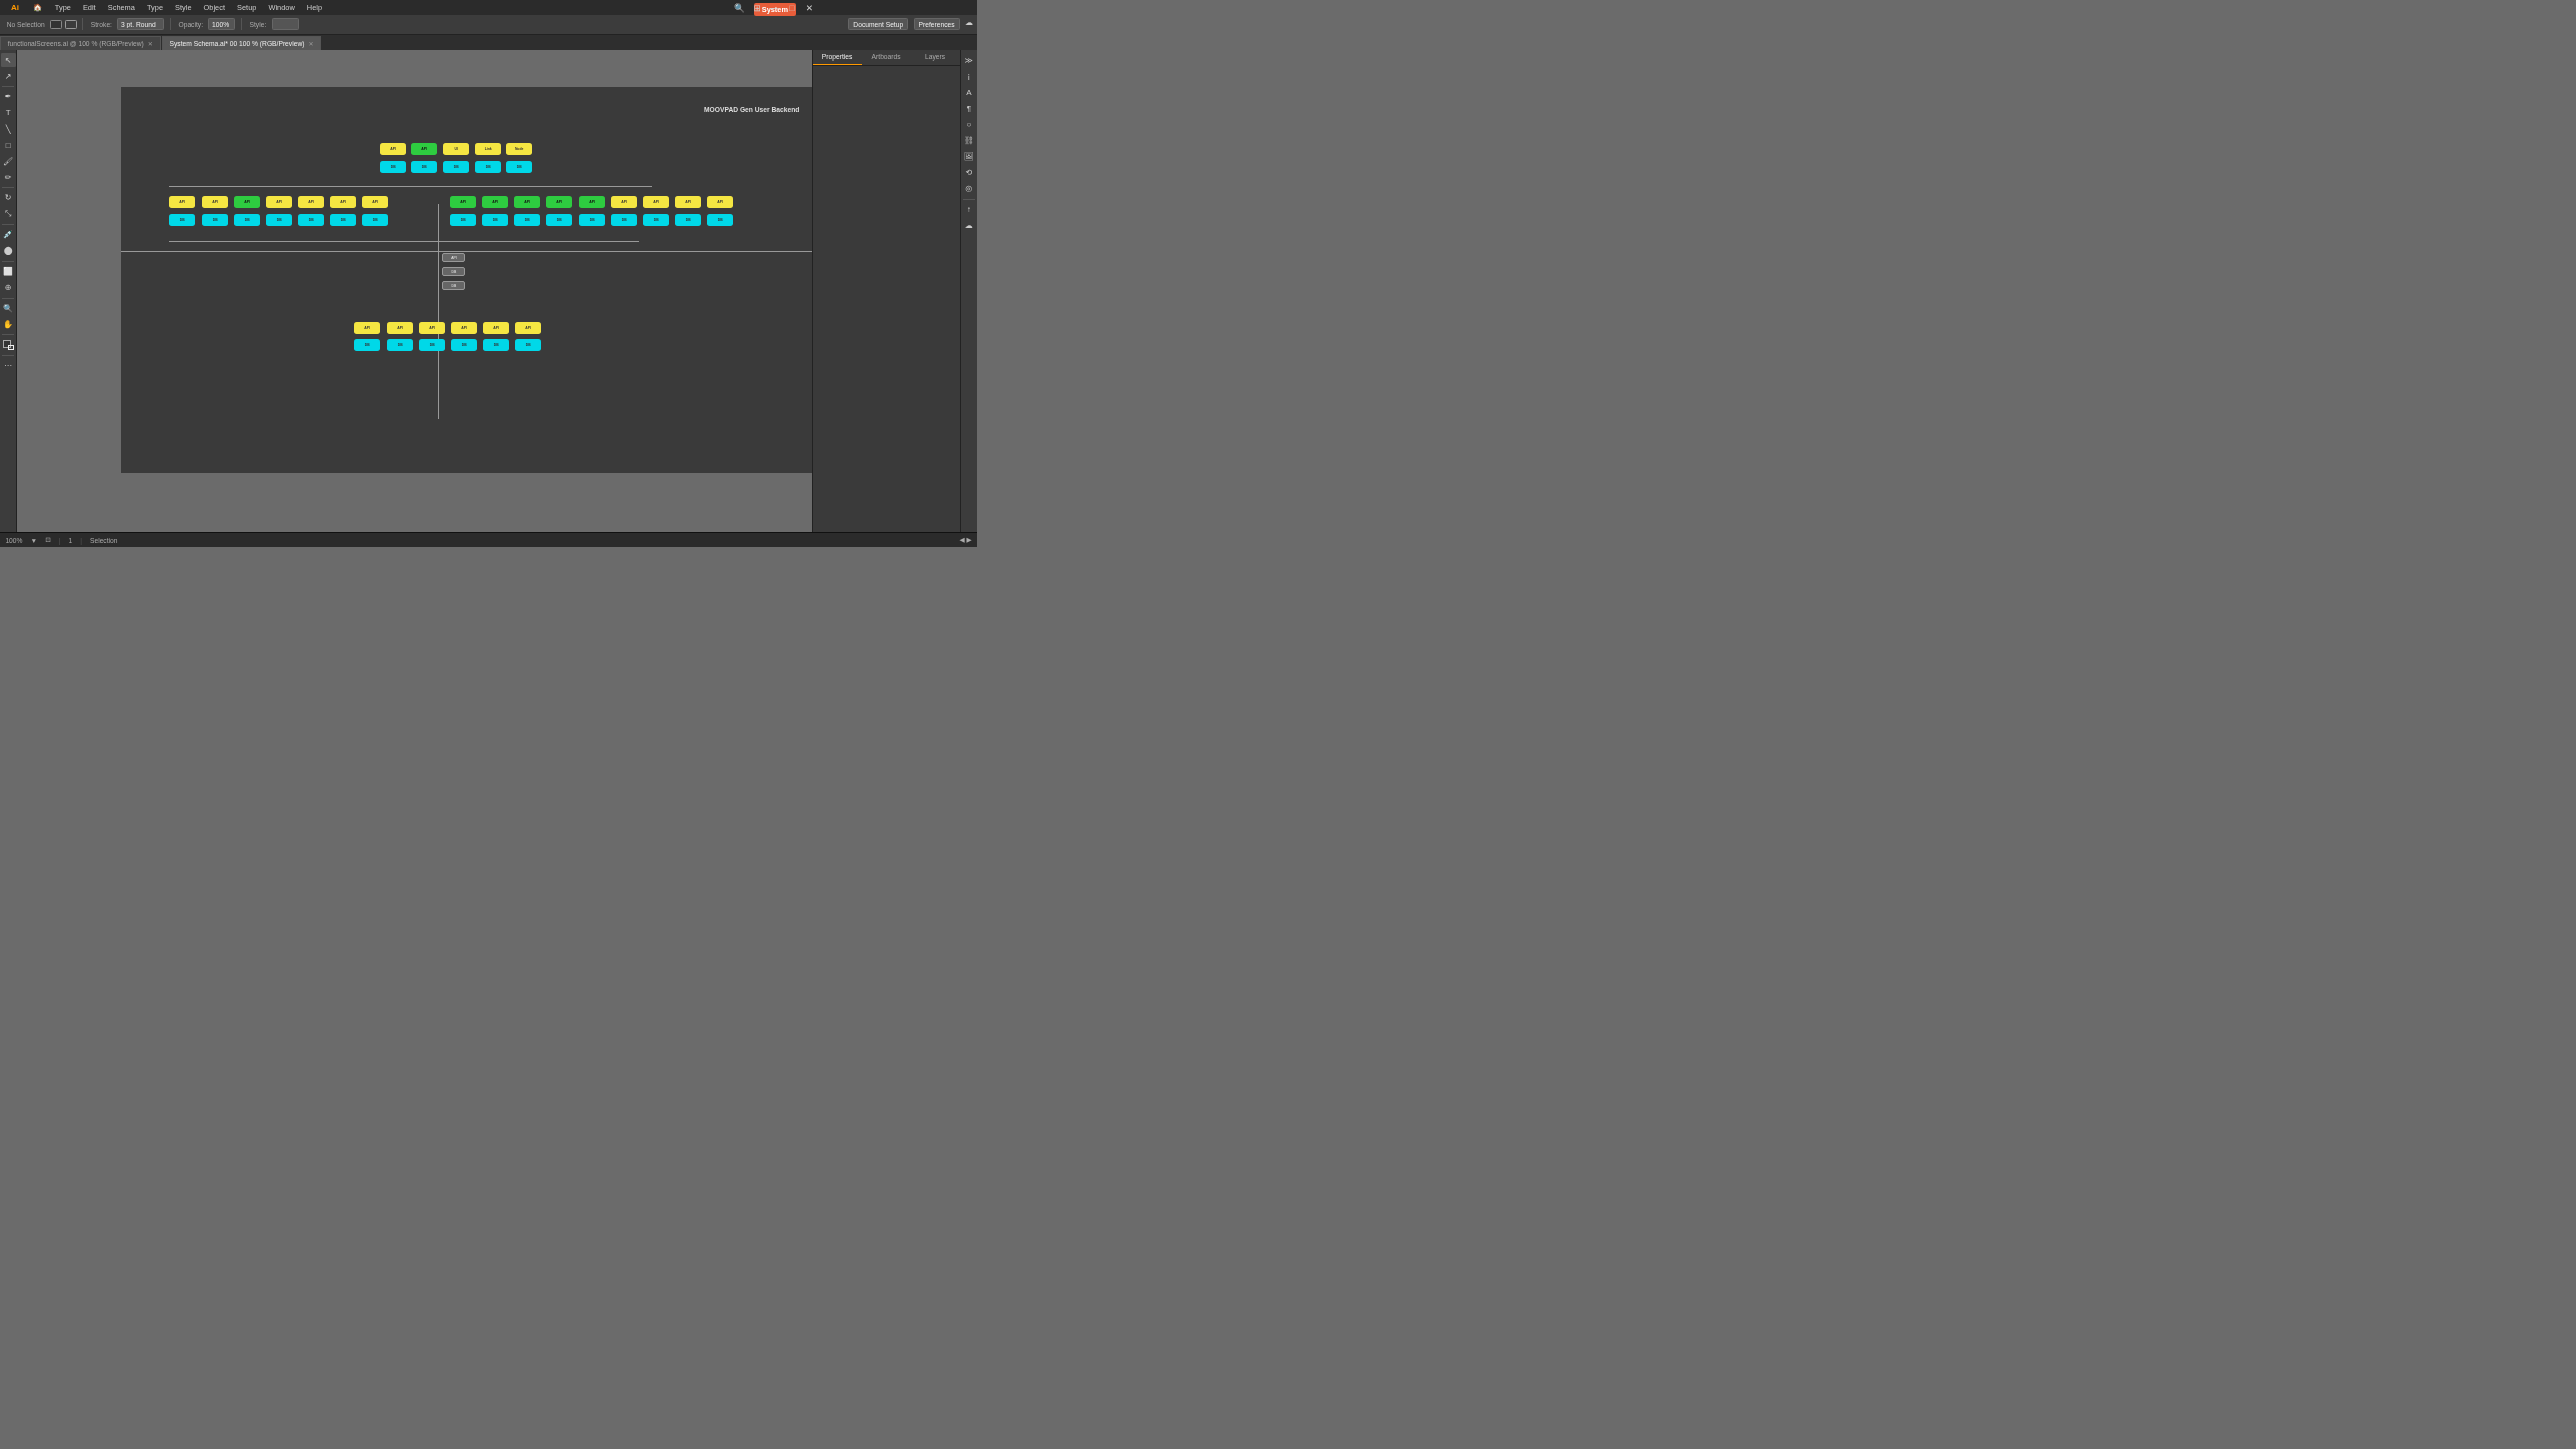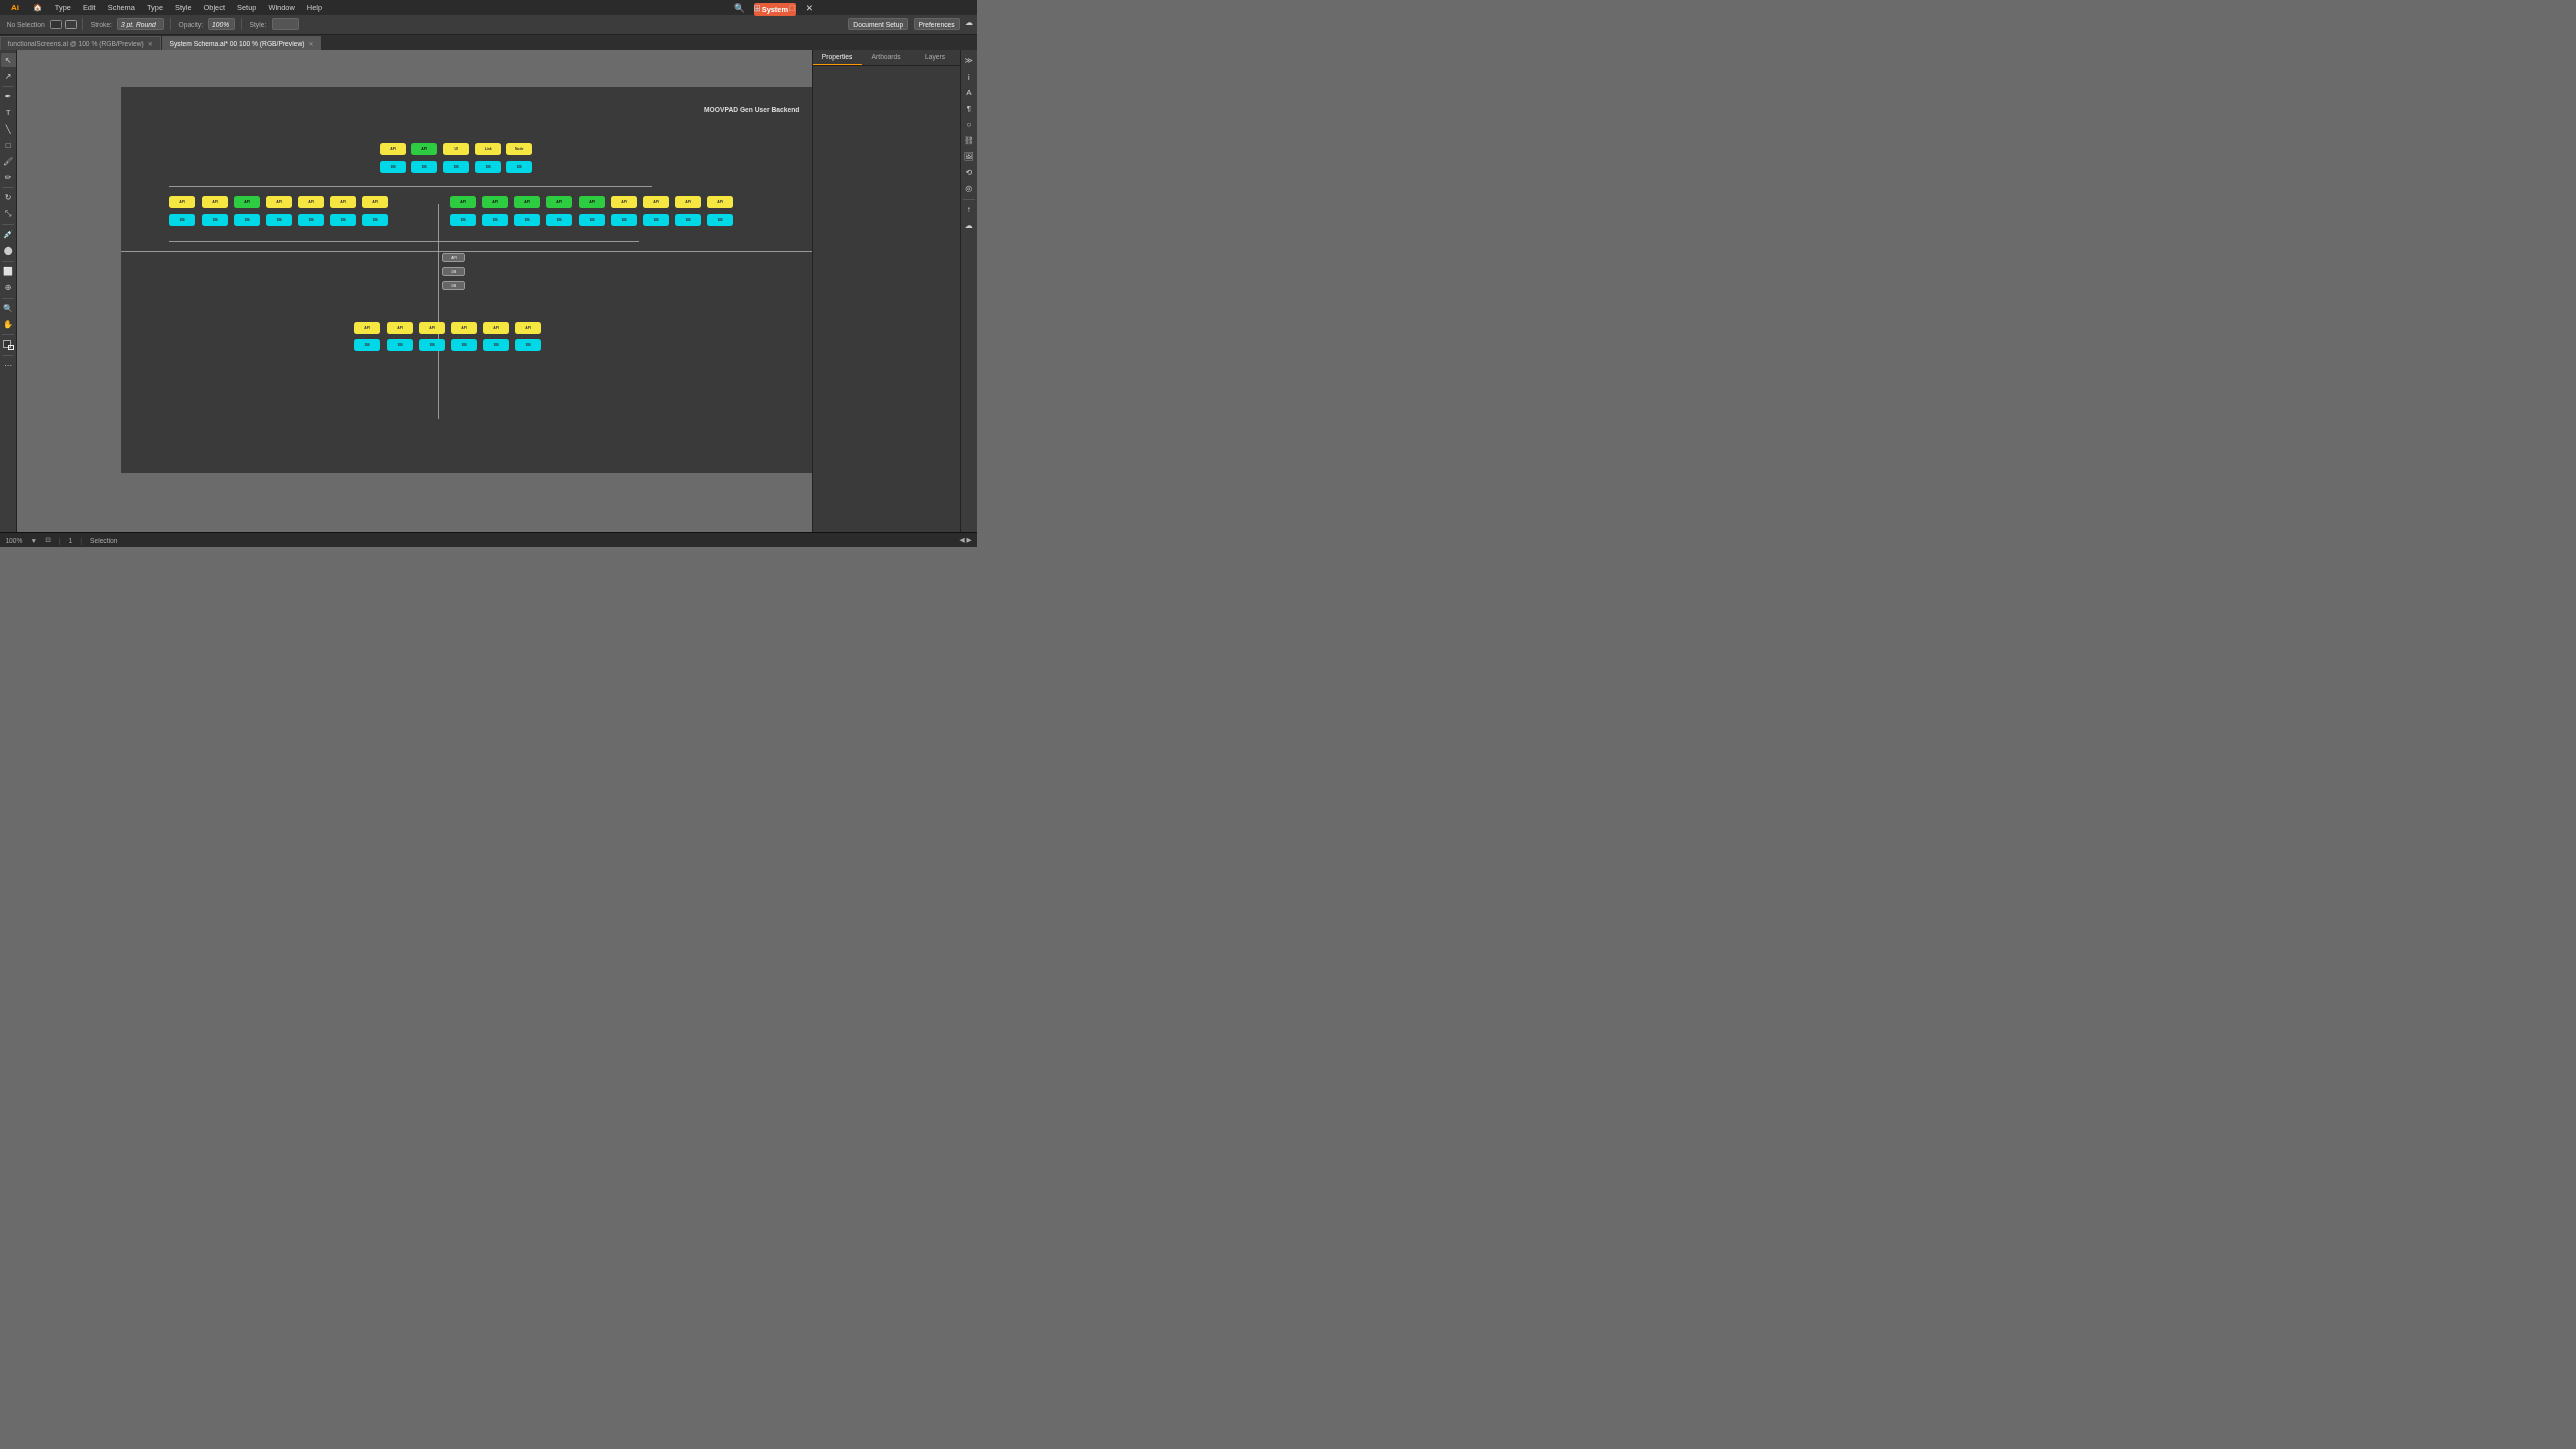--- a/index.html
+++ b/index.html
@@ -54,21 +54,20 @@
     }
     .toolbar-input {
       background: #555;
       border: 0.7px solid #666;
       color: #eee;
       font-size: 6.7px;
       padding: 0.7px 2.7px;
       height: 12px;
       border-radius: 1.3px;
       width: 47px;
-      font-style: italic;
     }
     .toolbar-input-sm {
       width: 27px;
     }
     .toolbar-sep {
       width: 0.7px;
       height: 12px;
       background: #555;
       margin: 0 2.7px;
     }

